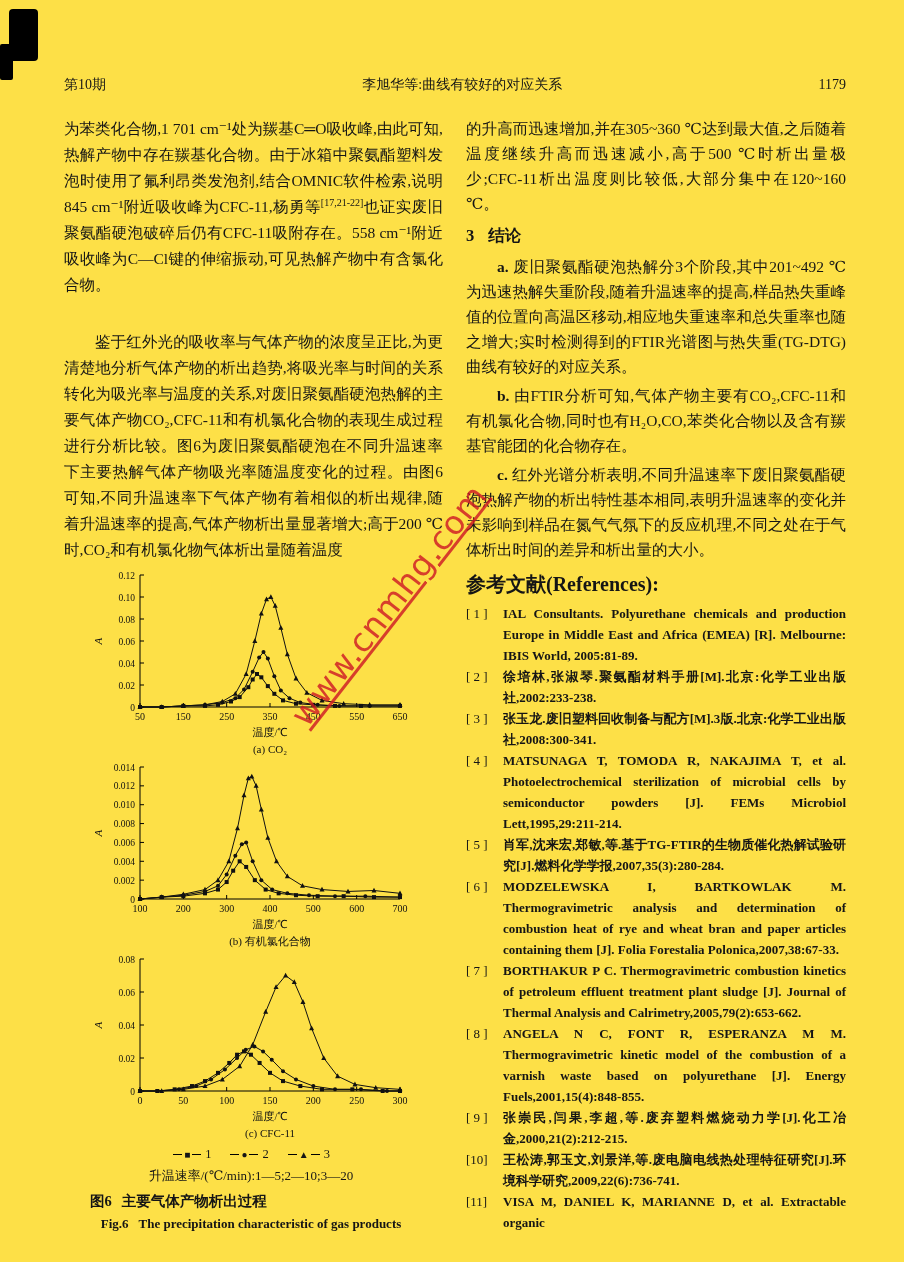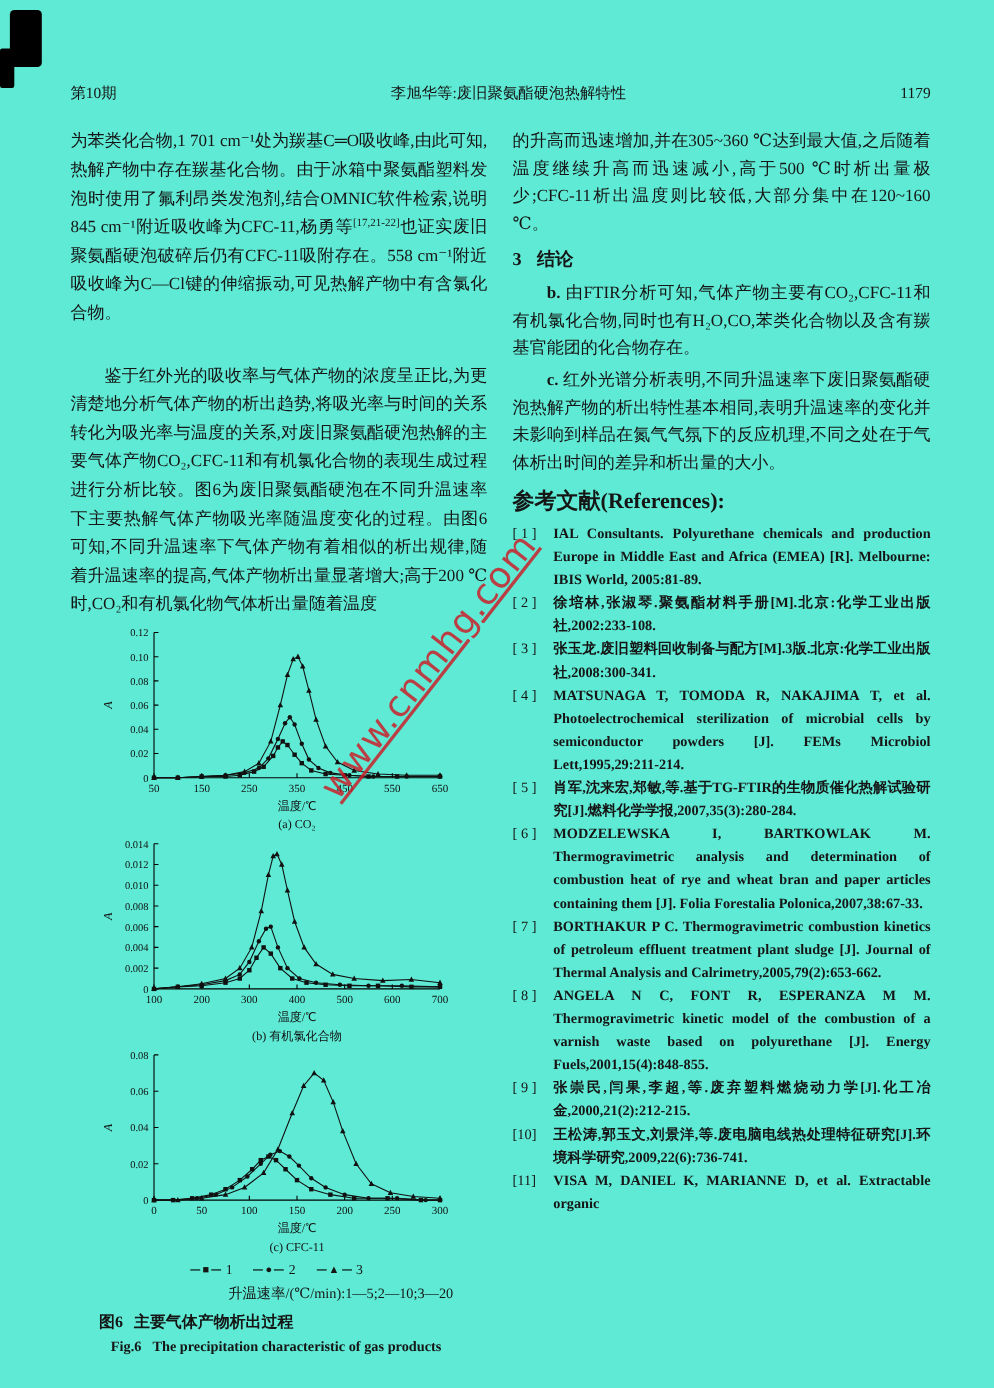--- a/index.html
+++ b/index.html
@@ -1,16 +1,16 @@
 <!DOCTYPE html>
 <html><head>
 <meta charset="utf-8">
 <style>
   html,body{margin:0;padding:0;background:#ffffff;}
-  .page{position:relative;width:904px;height:1262px;background:#5eead4;overflow:hidden;
+  .page{position:relative;width:904px;height:1262px;background:#fde047;overflow:hidden;
         font-family:"Liberation Serif","DejaVu Serif",serif;color:#151515;}
   .blob{position:absolute;background:#000;}
   .blob1{left:9px;top:9px;width:29px;height:52px;border-radius:4px;}
   .blob2{left:0;top:44px;width:13px;height:36px;border-radius:2px;}
   .header{position:absolute;top:76px;left:64px;width:782px;display:flex;
           justify-content:space-between;align-items:baseline;font-size:14px;}
   .running{flex:1;text-align:center;}
   .col{position:absolute;top:116px;}
   .col-left{left:64px;width:379px;}
   .col-right{left:466px;width:380px;}
@@ -28,40 +28,40 @@
   .ref-text{flex:1;font-weight:bold;}
   .figure{margin-top:6px;margin-left:26px;width:322px;}
   .figure svg{display:block;}
   svg text{font-family:"Liberation Serif",serif;fill:#111;}
   .legend{display:flex;justify-content:center;align-items:center;gap:18px;
           font-size:12.5px;margin-top:2px;}
   .legend-item{display:flex;align-items:center;}
   .legline{width:9px;height:0;border-top:1.5px solid #000;margin:0 1px;}
   .legsym{font-size:10px;margin:0 1px;}
   .legnum{margin-left:3px;}
-  .legend-note{text-align:right;font-size:13px;margin-top:5px;}
+  .legend-note{text-align:center;font-size:13px;margin-top:5px;}
   .cap-cn{font-weight:bold;font-size:14.5px;margin-top:7px;}
   .cap-en{text-align:center;font-weight:bold;font-size:13px;margin-top:5px;}
   .capgap{margin-left:10px;}
   .watermark{position:absolute;left:298px;top:702px;transform:rotate(-52deg);
              transform-origin:0 50%;font-family:"DejaVu Sans",sans-serif;
              font-size:33px;letter-spacing:1px;color:rgba(206,26,36,0.82);
              text-decoration:underline;white-space:nowrap;pointer-events:none;}
 </style>
 </head>
 <body>
 
 <div class="page">
 
   <div class="blob blob1"></div>
   <div class="blob blob2"></div>
 
   <div class="header">
     <span>第10期</span>
-    <span class="running">李旭华等:废旧聚氨酯硬泡热解特性</span>
+    <span class="running">李旭华等:曲线有较好的对应关系</span>
     <span>1179</span>
   </div>
 
   <div class="col col-left">
     <p class="para"><span>为苯类化合物,1 701 cm⁻¹处为羰基C═O吸收峰,由此可知,热解产物中存在羰基化合物。由于冰箱中聚氨酯塑料发泡时使用了氟利昂类发泡剂,结合OMNIC软件检索,说明845 cm⁻¹附近吸收峰为CFC-11,杨勇等</span><span class="sup">[17,21-22]</span><span>也证实废旧聚氨酯硬泡破碎后仍有CFC-11吸附存在。558 cm⁻¹附近吸收峰为C—Cl键的伸缩振动,可见热解产物中有含氯化合物。</span></p>
     <p class="para indent">鉴于红外光的吸收率与气体产物的浓度呈正比,为更清楚地分析气体产物的析出趋势,将吸光率与时间的关系转化为吸光率与温度的关系,对废旧聚氨酯硬泡热解的主要气体产物CO₂,CFC-11和有机氯化合物的表现生成过程进行分析比较。图6为废旧聚氨酯硬泡在不同升温速率下主要热解气体产物吸光率随温度变化的过程。由图6可知,不同升温速率下气体产物有着相似的析出规律,随着升温速率的提高,气体产物析出量显著增大;高于200 ℃时,CO₂和有机氯化物气体析出量随着温度</p>
 
     <div class="figure">
       <svg width="322" height="192">
           <line x1="50" y1="6" x2="50" y2="138" stroke="#000" stroke-width="1"></line>
@@ -366,32 +366,33 @@
       <div class="cap-cn"><span>图6</span><span class="capgap">主要气体产物析出过程</span></div>
       <div class="cap-en"><span>Fig.6</span><span class="capgap">The precipitation characteristic of gas products</span></div>
     </div>
   </div>
 
   <div class="col col-right">
     <p class="para">的升高而迅速增加,并在305~360 ℃达到最大值,之后随着温度继续升高而迅速减小,高于500 ℃时析出量极少;CFC-11析出温度则比较低,大部分集中在120~160 ℃。</p>
 
     <h3 class="sec"><span>3</span><span class="secgap">结论</span></h3>
 
+    <p class="para indent pgap"><span class="blabel">a.</span> <span>废旧聚氨酯硬泡热解分3个阶段,其中201~492 ℃为迅速热解失重阶段,随着升温速率的提高,样品热失重峰值的位置向高温区移动,相应地失重速率和总失重率也随之增大;实时检测得到的FTIR光谱图与热失重(TG-DTG)曲线有较好的对应关系。</span></p>
     <p class="para indent pgap"><span class="blabel">b.</span> <span>由FTIR分析可知,气体产物主要有CO₂,CFC-11和有机氯化合物,同时也有H₂O,CO,苯类化合物以及含有羰基官能团的化合物存在。</span></p>
     <p class="para indent pgap"><span class="blabel">c.</span> <span>红外光谱分析表明,不同升温速率下废旧聚氨酯硬泡热解产物的析出特性基本相同,表明升温速率的变化并未影响到样品在氮气气氛下的反应机理,不同之处在于气体析出时间的差异和析出量的大小。</span></p>
 
     <div class="refs-heading">参考文献(References):</div>
 
     <div class="ref-row">
         <span class="ref-num">[ 1 ]</span>
         <span class="ref-text">IAL Consultants. Polyurethane chemicals and production Europe in Middle East and Africa (EMEA) [R]. Melbourne: IBIS World, 2005:81-89.</span>
       </div>
     <div class="ref-row">
         <span class="ref-num">[ 2 ]</span>
-        <span class="ref-text">徐培林,张淑琴.聚氨酯材料手册[M].北京:化学工业出版社,2002:233-108.</span>
+        <span class="ref-text">徐培林,张淑琴.聚氨酯材料手册[M].北京:化学工业出版社,2002:233-238.</span>
       </div>
     <div class="ref-row">
         <span class="ref-num">[ 3 ]</span>
         <span class="ref-text">张玉龙.废旧塑料回收制备与配方[M].3版.北京:化学工业出版社,2008:300-341.</span>
       </div>
     <div class="ref-row">
         <span class="ref-num">[ 4 ]</span>
         <span class="ref-text">MATSUNAGA T, TOMODA R, NAKAJIMA T, et al. Photoelectrochemical sterilization of microbial cells by semiconductor powders [J]. FEMs Microbiol Lett,1995,29:211-214.</span>
       </div>
     <div class="ref-row">

